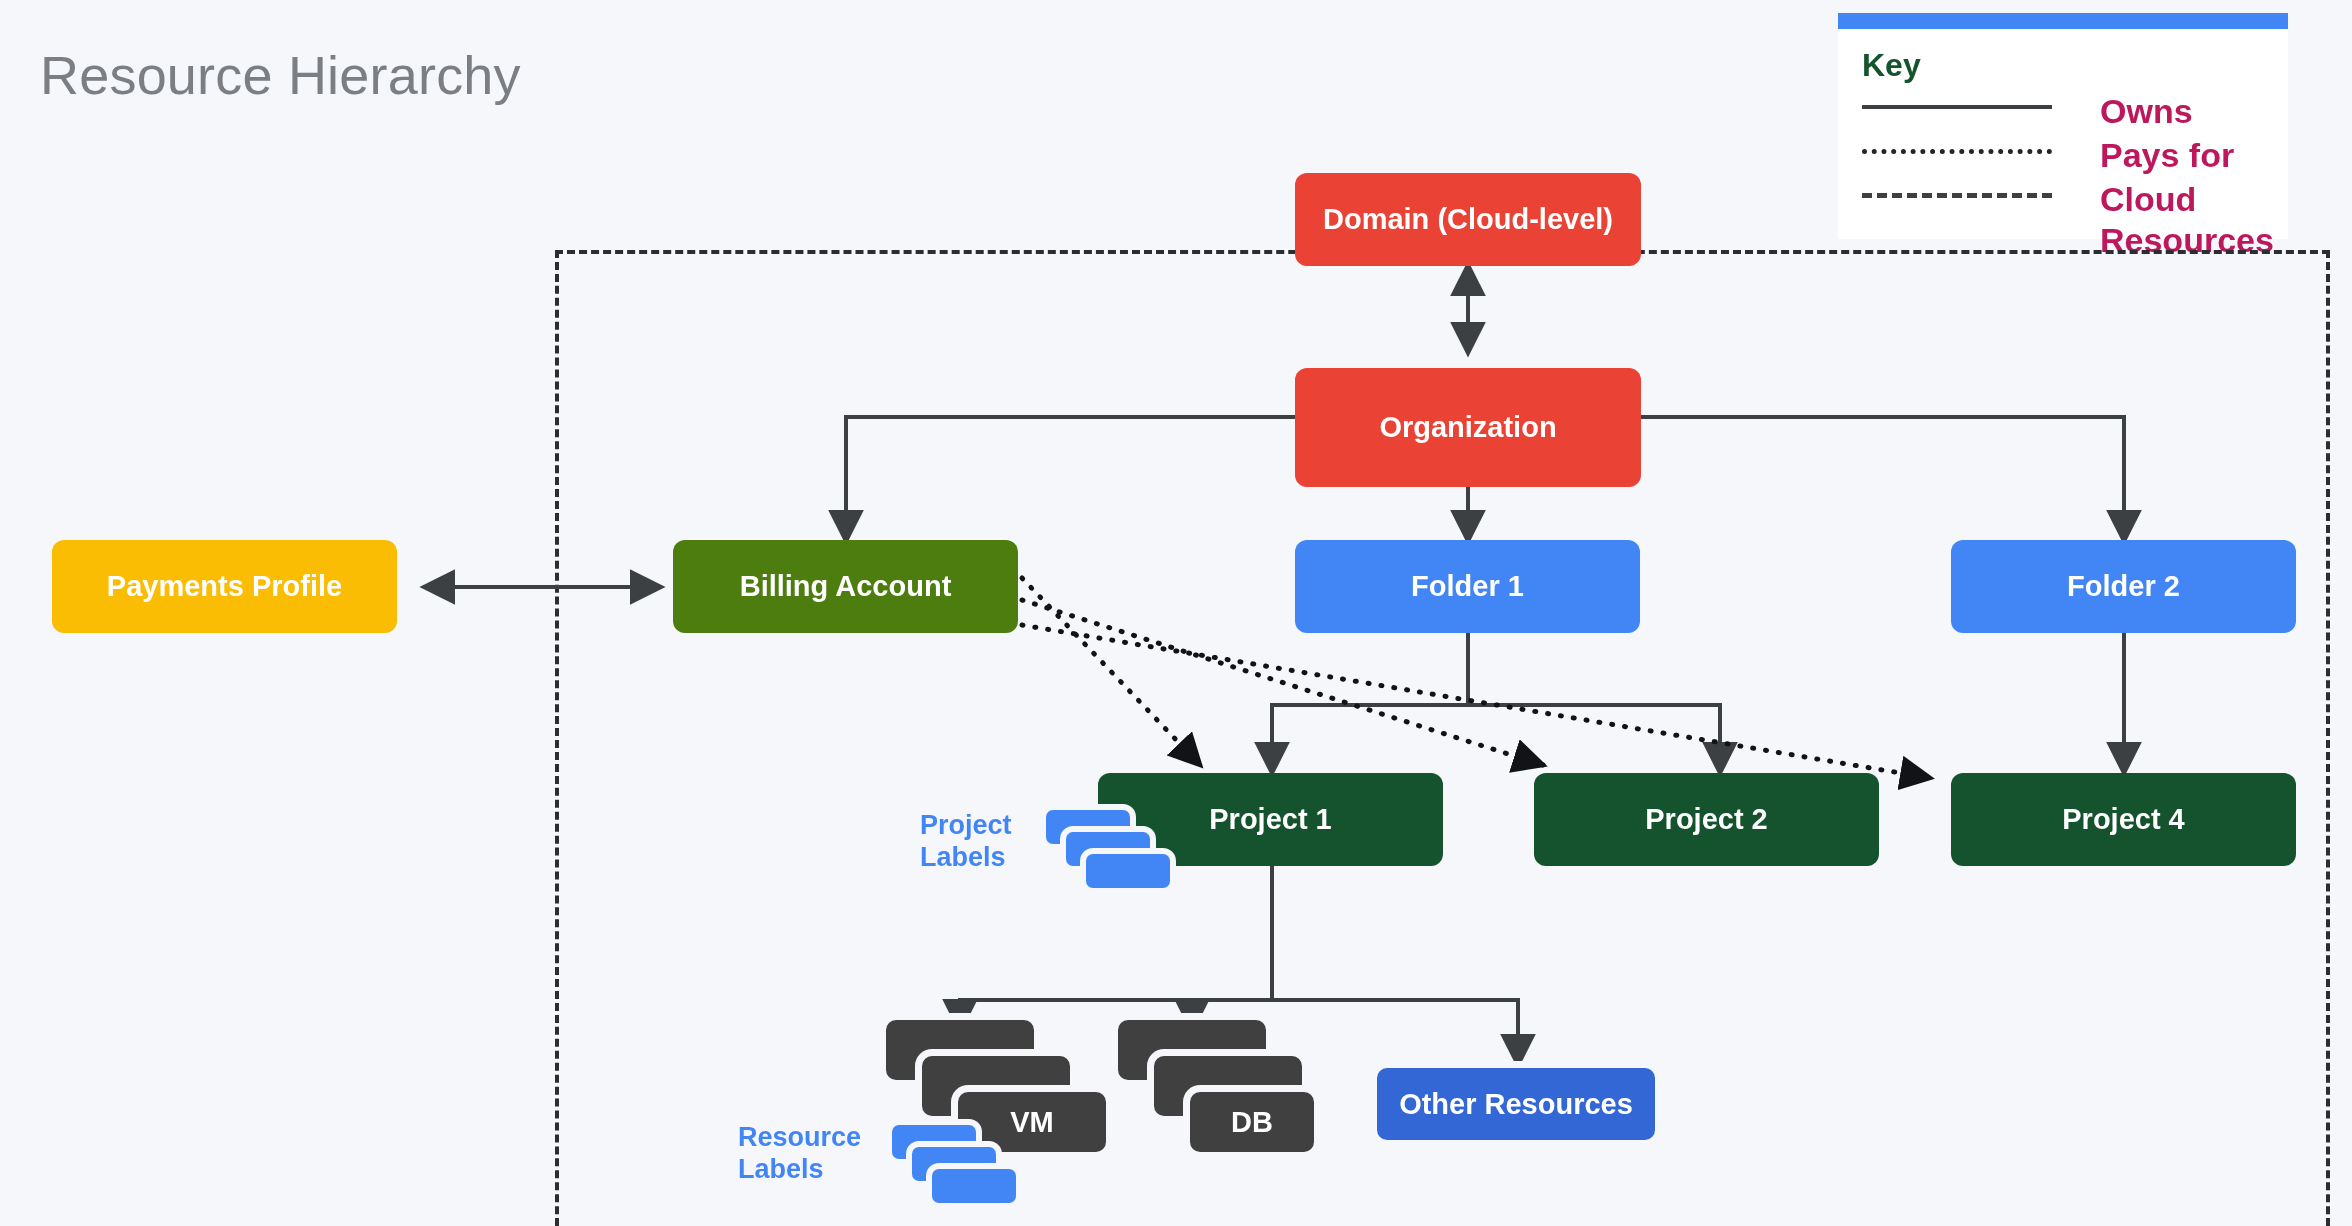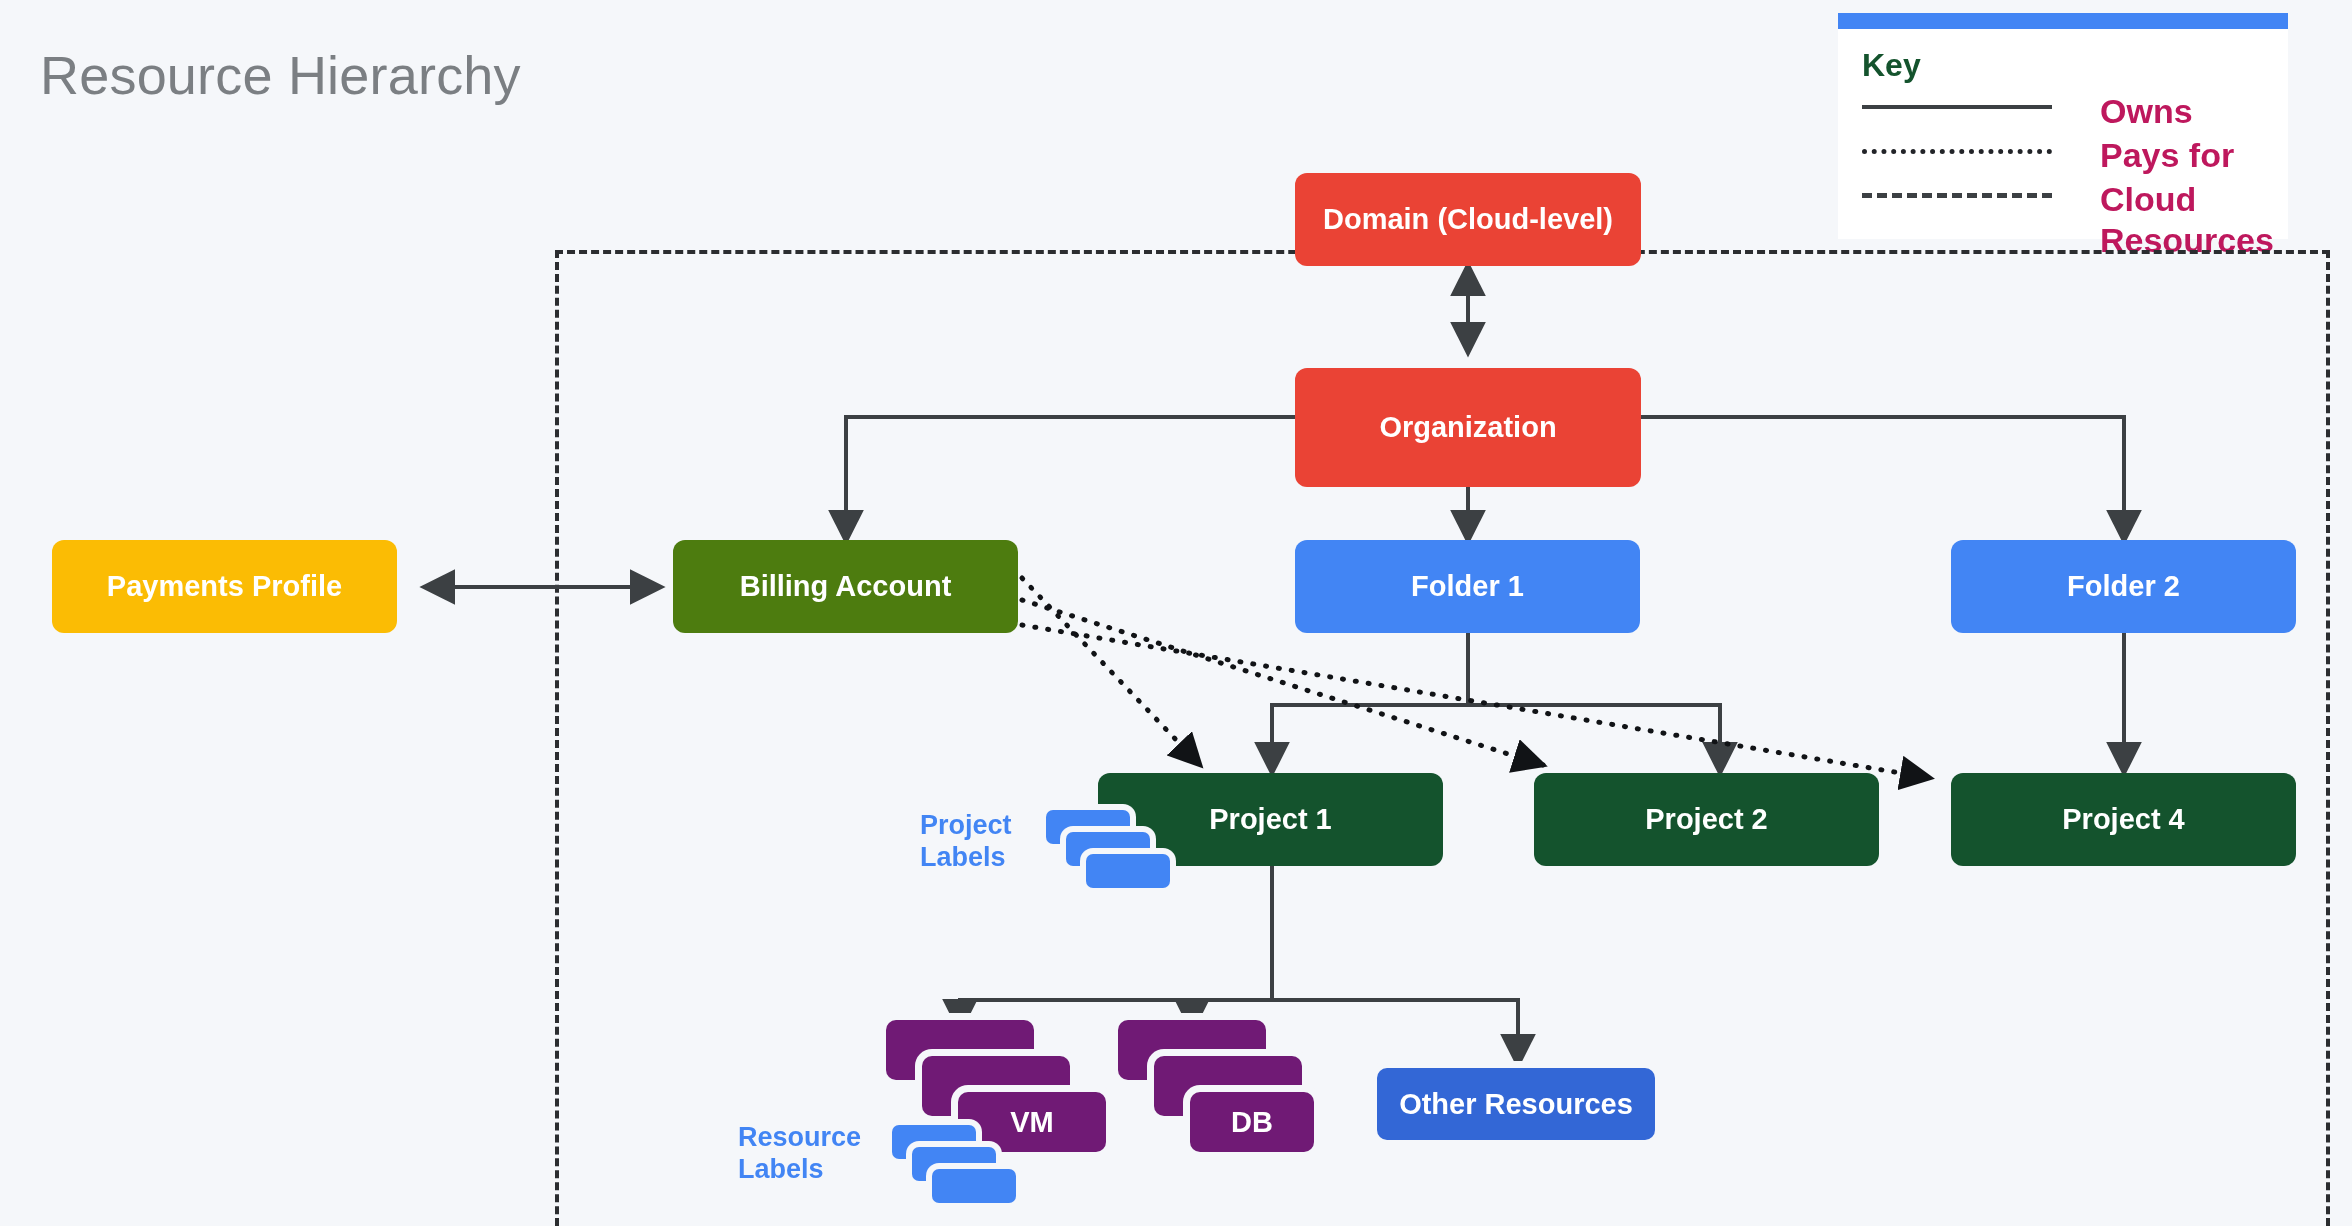--- a/index.html
+++ b/index.html
@@ -61,21 +61,21 @@
   .node.blue   { background: #4285f4; }
   .node.pblue  { background: #14532d; }
   .node.dblue  {
     background: #3367d6; border-radius: 10px;
     box-shadow: 0 0 0 7px #f5f7fa;
   }
 
   
   .stack { position: absolute; }
   .stack .card {
-    position: absolute; background: #701a75; border-radius: 10px;
+    position: absolute; background: #404040; border-radius: 10px;
     box-shadow: 0 0 0 7px #f5f7fa;
     display: flex; align-items: center; justify-content: center;
     color: #fff; font-weight: 700; font-size: 29px;
   }
 
   
   .labelstack { position: absolute; }
   .labelstack .mini {
     position: absolute; background: #4285f4; border-radius: 7px;
     box-shadow: 0 0 0 6px #f5f7fa;

